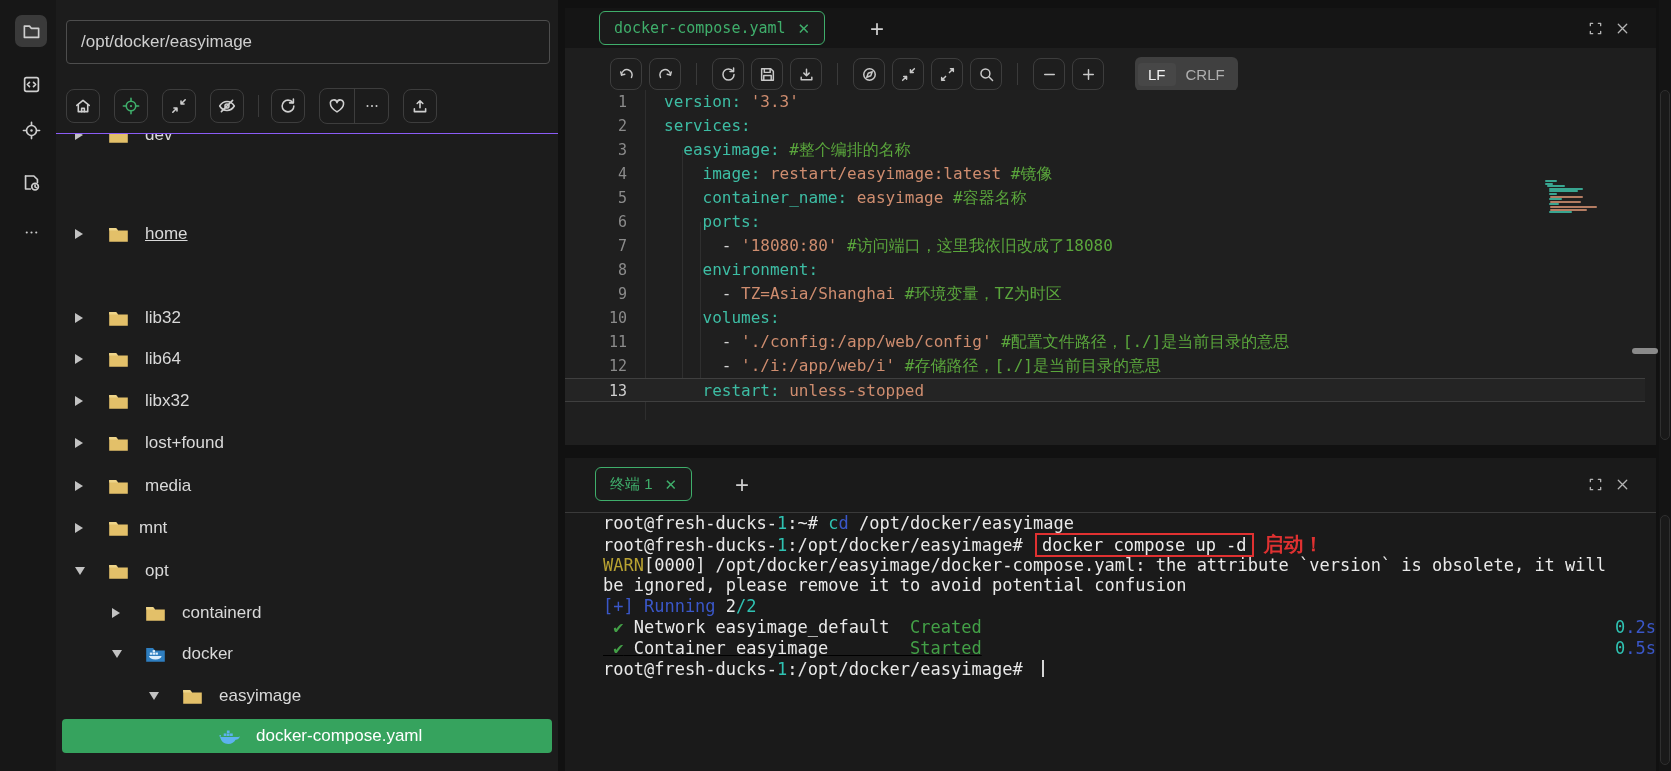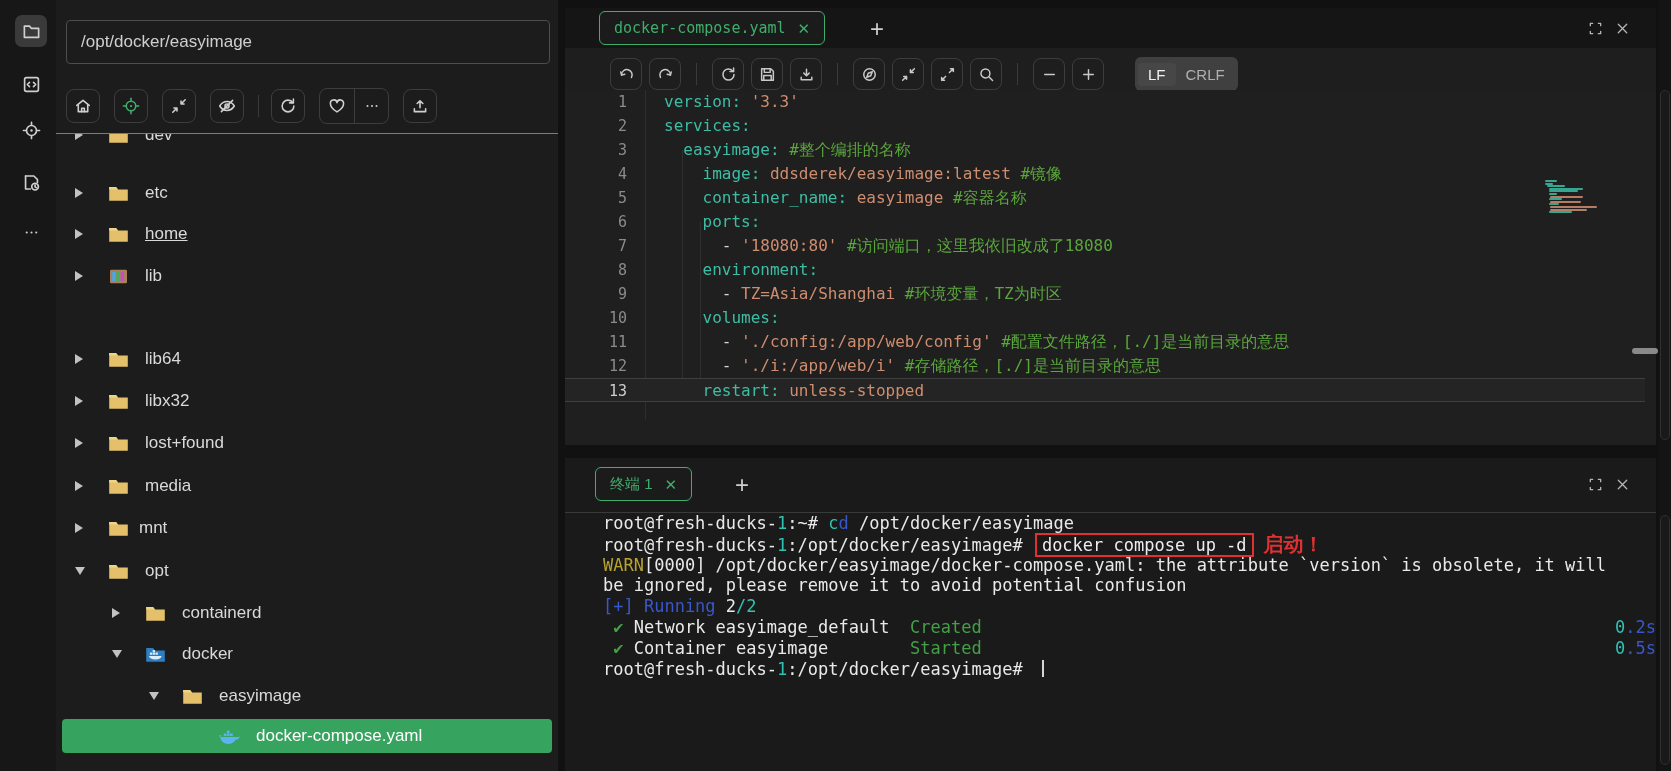--- a/index.html
+++ b/index.html
@@ -192,51 +192,39 @@
         <div class="trow" style="top: -16px;">
           <span class="tri tri-r" style="left: 19px;"></span>
           <span class="ticon" style="left: 52px;">
             <svg viewBox="0 0 18 15" width="100%" height="100%">
               <path d="M.8 1.8h6l1.8 2.2h8.6V14H.8z" fill="var(--folder)"></path>
               <path d="M.8 1.8h6l1.8 2.2H.8z" fill="#eed489"></path>
             </svg>
           </span>
           <span class="tlabel" style="left: 89px;">dev</span>
         </div>
-        <div class="trow" style="top: 42px;">
-          <span class="tri tri-r" style="left: 19px;"></span>
-          <span class="ticon" style="left: 52px;">
-            <svg viewBox="0 0 18 15" width="100%" height="100%">
-              <path d="M.8 1.8h6l1.8 2.2h8.6V14H.8z" fill="var(--folder)"></path>
-              <path d="M.8 1.8h6l1.8 2.2H.8z" fill="#eed489"></path>
-            </svg>
-          </span>
-          <span class="tlabel" style="left: 89px;">etc</span>
-        </div>
         <div class="trow" style="top: 83px;">
           <span class="tri tri-r" style="left: 19px;"></span>
           <span class="ticon" style="left: 52px;">
             <svg viewBox="0 0 18 15" width="100%" height="100%">
               <path d="M.8 1.8h6l1.8 2.2h8.6V14H.8z" fill="var(--folder)"></path>
               <path d="M.8 1.8h6l1.8 2.2H.8z" fill="#eed489"></path>
             </svg>
           </span>
           <span class="tlabel" style="left: 89px; text-decoration: underline;">home</span>
         </div>
-        <div class="trow" style="top: 125px;">
-          <span class="tri tri-r" style="left: 19px;"></span>
-          <span class="ticon" style="left: 52px;">
-            <svg viewBox="0 0 17 15" width="100%" height="100%">
-              <rect x="1" y="1.5" width="15" height="12" rx="1.2" fill="#a9805a"></rect>
-              <rect x="3" y="3.5" width="3" height="8" fill="#49a7e9"></rect>
-              <rect x="6.7" y="3.5" width="3" height="8" fill="#44b05c"></rect>
-              <rect x="10.4" y="3.5" width="3" height="8" fill="#c44ec4"></rect>
-            </svg>
-          </span>
-          <span class="tlabel" style="left: 89px;">lib</span>
+        <div class="trow" style="top: 167px;">
+          <span class="tri tri-r" style="left: 19px;"></span>
+          <span class="ticon" style="left: 52px;">
+            <svg viewBox="0 0 18 15" width="100%" height="100%">
+              <path d="M.8 1.8h6l1.8 2.2h8.6V14H.8z" fill="var(--folder)"></path>
+              <path d="M.8 1.8h6l1.8 2.2H.8z" fill="#eed489"></path>
+            </svg>
+          </span>
+          <span class="tlabel" style="left: 89px;">lib32</span>
         </div>
         <div class="trow" style="top: 208px;">
           <span class="tri tri-r" style="left: 19px;"></span>
           <span class="ticon" style="left: 52px;">
             <svg viewBox="0 0 18 15" width="100%" height="100%">
               <path d="M.8 1.8h6l1.8 2.2h8.6V14H.8z" fill="var(--folder)"></path>
               <path d="M.8 1.8h6l1.8 2.2H.8z" fill="#eed489"></path>
             </svg>
           </span>
           <span class="tlabel" style="left: 89px;">lib64</span>
@@ -449,21 +437,21 @@
           <div class="mmline" style="top: 18.2px; left: 3.6px; width: 13.6px; background: rgb(61, 189, 164);"></div>
           <div class="mmline" style="top: 20.8px; left: 5.4px; width: 30.6px; background: rgb(207, 141, 111);"></div>
           <div class="mmline" style="top: 23.4px; left: 3.6px; width: 10.2px; background: rgb(61, 189, 164);"></div>
           <div class="mmline" style="top: 26px; left: 5.4px; width: 46.75px; background: rgb(207, 141, 111);"></div>
           <div class="mmline" style="top: 28.6px; left: 5.4px; width: 36.55px; background: rgb(207, 141, 111);"></div>
           <div class="mmline" style="top: 31.2px; left: 3.6px; width: 22.95px; background: rgb(61, 189, 164);"></div>
         </div>
     <div class="cl" style="top: 0px;"><span class="ln">1</span><span class="ct"><span class="tk">version:</span><span class="tp"> </span><span class="ts">'3.3'</span></span></div>
         <div class="cl" style="top: 24px;"><span class="ln">2</span><span class="ct"><span class="tk">services:</span></span></div>
         <div class="cl" style="top: 48px;"><span class="ln">3</span><span class="ct"><span class="tp">  </span><span class="tk">easyimage:</span><span class="tp"> </span><span class="tc">#整个编排的名称</span></span></div>
-        <div class="cl" style="top: 72px;"><span class="ln">4</span><span class="ct"><span class="tp">    </span><span class="tk">image:</span><span class="tp"> </span><span class="ts">ddsderek/easyimage:latest</span><span class="tp"> </span><span class="tc">#镜像</span></span></div>
+        <div class="cl" style="top: 72px;"><span class="ln">4</span><span class="ct"><span class="tp">    </span><span class="tk">image:</span><span class="tp"> </span><span class="ts">restart/easyimage:latest</span><span class="tp"> </span><span class="tc">#镜像</span></span></div>
         <div class="cl" style="top: 96px;"><span class="ln">5</span><span class="ct"><span class="tp">    </span><span class="tk">container_name:</span><span class="tp"> </span><span class="ts">easyimage</span><span class="tp"> </span><span class="tc">#容器名称</span></span></div>
         <div class="cl" style="top: 120px;"><span class="ln">6</span><span class="ct"><span class="tp">    </span><span class="tk">ports:</span></span></div>
         <div class="cl" style="top: 144px;"><span class="ln">7</span><span class="ct"><span class="tp">      - </span><span class="ts">'18080:80'</span><span class="tp"> </span><span class="tc">#访问端口，这里我依旧改成了18080</span></span></div>
         <div class="cl" style="top: 168px;"><span class="ln">8</span><span class="ct"><span class="tp">    </span><span class="tk">environment:</span></span></div>
         <div class="cl" style="top: 192px;"><span class="ln">9</span><span class="ct"><span class="tp">      - </span><span class="ts">TZ=Asia/Shanghai</span><span class="tp"> </span><span class="tc">#环境变量，TZ为时区</span></span></div>
         <div class="cl" style="top: 216px;"><span class="ln">10</span><span class="ct"><span class="tp">    </span><span class="tk">volumes:</span></span></div>
         <div class="cl" style="top: 240px;"><span class="ln">11</span><span class="ct"><span class="tp">      - </span><span class="ts">'./config:/app/web/config'</span><span class="tp"> </span><span class="tc">#配置文件路径，[./]是当前目录的意思</span></span></div>
         <div class="cl" style="top: 264px;"><span class="ln">12</span><span class="ct"><span class="tp">      - </span><span class="ts">'./i:/app/web/i'</span><span class="tp"> </span><span class="tc">#存储路径，[./]是当前目录的意思</span></span></div>
         <div class="cl active" style="top: 288px;"><span class="ln">13</span><span class="ct"><span class="tp">    </span><span class="tk">restart:</span><span class="tp"> </span><span class="ts">unless-stopped</span></span></div>
       </div>
@@ -487,21 +475,21 @@
           </svg></span>
     </div>
     <div class="tdiv"></div>
     <div class="termbody" id="termbody">
         <div class="tl" style="top: 0px; width: 1053px;"><span class="tw">root@fresh-ducks-</span><span class="tt">1</span><span class="tw">:~# </span><span class="tt">c</span><span class="tb">d</span><span class="tw"> /opt/docker/easyimage</span></div>
         <div class="tl" style="top: 20.8px; width: 1053px;"><span class="tw">root@fresh-ducks-</span><span class="tt">1</span><span class="tw">:/opt/docker/easyimage# </span><span class="tbox">docker compose up -d</span><span class="tred">启动！</span></div>
         <div class="tl" style="top: 41.6px; width: 1053px;"><span class="ty">WARN</span><span class="tw">[0000] /opt/docker/easyimage/docker-compose.yaml: the attribute `version` is obsolete, it will</span></div>
         <div class="tl" style="top: 62.4px; width: 1053px;"><span class="tw">be ignored, please remove it to avoid potential confusion</span></div>
         <div class="tl" style="top: 83.2px; width: 1053px;"><span class="tb">[+] Running </span><span class="tw">2</span><span class="tt">/2</span></div>
         <div class="tl" style="top: 104px; width: 1053px;"><span class="tg"> ✔</span><span class="tw"> Network easyimage_default  </span><span class="tg">Created</span><span class="rt" style="right: 0px;"><span class="tt">0</span><span class="tb">.2s</span></span></div>
-        <div class="tl" style="top: 124.8px; width: 1053px;"><span class="tg"> ✔</span><span class="tw"> Container easyimage        </span><span class="tg">Started</span><span class="rt" style="right: 0px;"><span class="tt">0</span><span class="tb">.5s</span></span></div>
+        <div class="tl" style="top: 124.8px; width: 1053px; text-decoration: underline;"><span class="tg"> ✔</span><span class="tw"> Container easyimage        </span><span class="tg">Started</span><span class="rt" style="right: 0px;"><span class="tt">0</span><span class="tb">.5s</span></span></div>
         <div class="tl" style="top: 145.6px; width: 1053px;"><span class="tw">root@fresh-ducks-</span><span class="tt">1</span><span class="tw">:/opt/docker/easyimage# </span><span class="tcur"></span></div>
       </div>
   </section>
 
   <div class="rstrip"></div>
   <div class="rtrack" style="top:90px;height:350px;"></div>
   <div class="rtrack" style="top:515px;height:250px;"></div>
 </div>
 
 </body></html>

